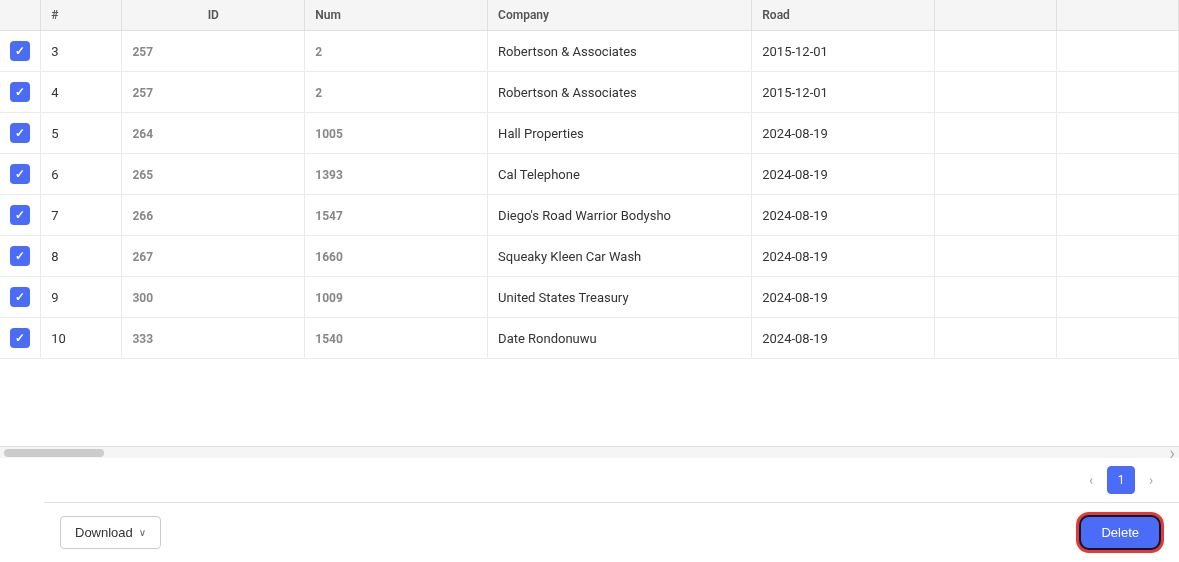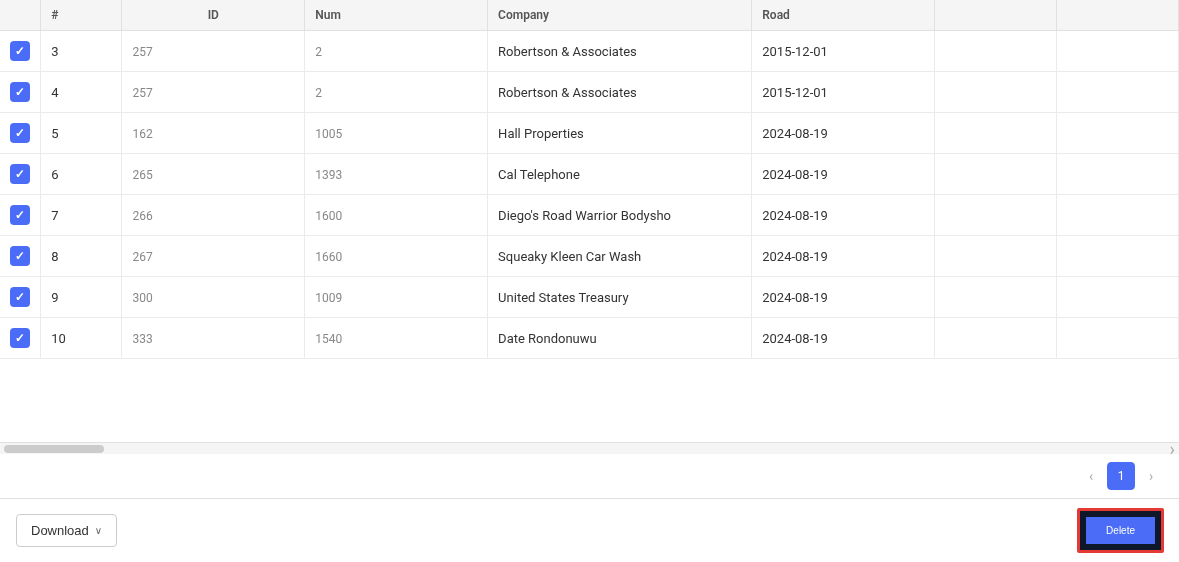--- a/index.html
+++ b/index.html
@@ -69,20 +69,21 @@
 
     .cell-inner .primary {
       font-size: 13px;
       color: #333;
     }
 
     .cell-inner .secondary {
       font-size: 12px;
       color: #888;
       margin-top: 1px;
+      font-weight: bold;
     }
 
     
     .col-check {
       width: 40px;
       min-width: 40px;
     }
 
     .col-num {
       width: 80px;
@@ -197,20 +198,21 @@
       font-size: 14px;
     }
 
     
     .footer-area {
       display: flex;
       align-items: center;
       justify-content: space-between;
       padding: 10px 16px;
       border-top: 1px solid #e0e0e0;
+      margin-left: 44px;
     }
 
     .download-btn {
       display: flex;
       align-items: center;
       gap: 6px;
       padding: 8px 14px;
       border: 1px solid #ccc;
       border-radius: 4px;
       background: #fff;
@@ -221,24 +223,24 @@
 
     .chevron-icon {
       font-size: 10px;
       color: #666;
     }
 
     .delete-btn {
       padding: 8px 20px;
       background: #4a6cf7;
       color: #fff;
-      border: 8px solid #0f172a;
-      border-radius: 1px;
+      border: 4px solid #0f172a;
+      border-radius: 12px;
       cursor: pointer;
-      font-size: 10px;
+      font-size: 13px;
       font-weight: 500;
       outline: 3px solid #e53935;
       outline-offset: -2px;
     }
 
     .right-actions {
       display: flex;
       align-items: center;
       gap: 8px;
     }
@@ -345,21 +347,21 @@
                 <div class="checkbox-checked"></div>
               </div>
             </td>
             <td class="col-num">
               <div class="cell-inner">
                 <span class="primary">5</span>
               </div>
             </td>
             <td class="col-id">
               <div class="cell-inner">
-                <span class="secondary">162</span>
+                <span class="secondary">264</span>
               </div>
             </td>
             <td class="col-num2">
               <div class="cell-inner">
                 <span class="secondary">1005</span>
               </div>
             </td>
             <td class="col-company">
               <div class="cell-inner">
                 <span class="primary">Hall Properties</span>
@@ -426,21 +428,21 @@
                 <span class="primary">7</span>
               </div>
             </td>
             <td class="col-id">
               <div class="cell-inner">
                 <span class="secondary">266</span>
               </div>
             </td>
             <td class="col-num2">
               <div class="cell-inner">
-                <span class="secondary">1600</span>
+                <span class="secondary">1547</span>
               </div>
             </td>
             <td class="col-company">
               <div class="cell-inner">
                 <span class="primary">Diego's Road Warrior Bodysho</span>
               </div>
             </td>
             <td class="col-date">
               <div class="cell-inner">
                 <span class="primary">2024-08-19</span>

